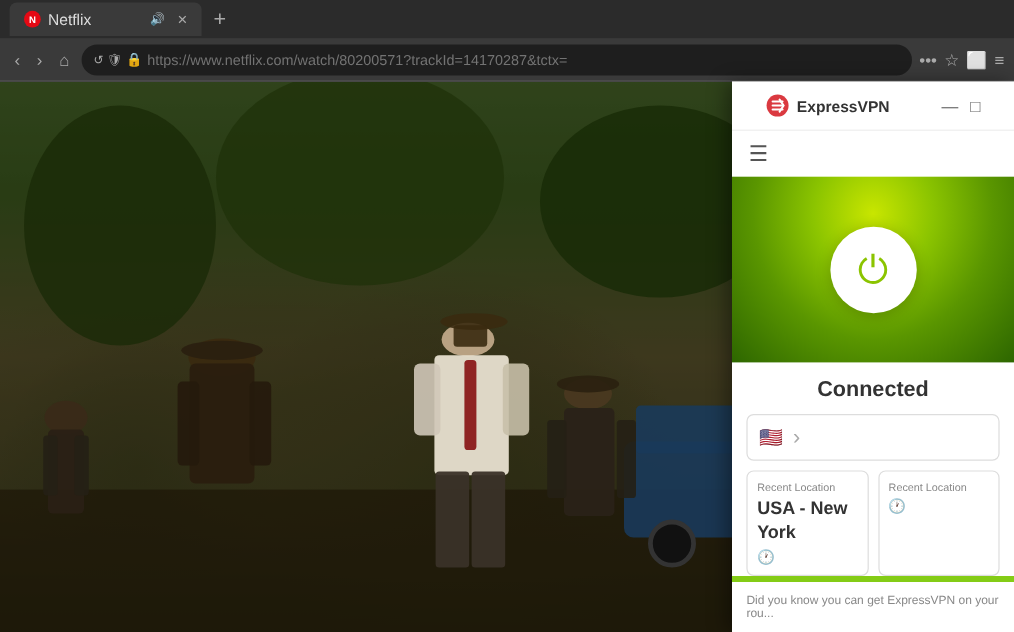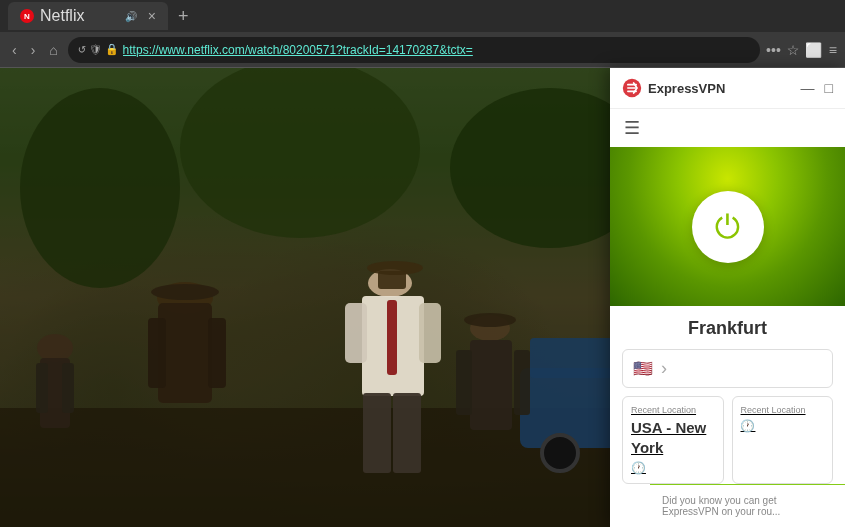--- a/index.html
+++ b/index.html
@@ -3,39 +3,39 @@
   <meta charset="utf-8">
   <style>
     * { margin: 0; padding: 0; box-sizing: border-box; }
     body { width: 845px; height: 527px; overflow: hidden; font-family: Arial, sans-serif; background: #1a1a1a; position: relative; }
 
     
     .browser-chrome { position: absolute; top: 0; left: 0; width: 845px; background: #3a3a3a; z-index: 10; }
     .tab-bar { display: flex; align-items: center; height: 32px; background: #2b2b2b; padding-left: 8px; gap: 4px; }
     .tab { display: flex; align-items: center; gap: 6px; background: #3a3a3a; border-radius: 6px 6px 0 0; padding: 0 12px; height: 28px; font-size: 12px; color: #ddd; min-width: 160px; }
     .tab-favicon { width: 14px; height: 14px; background: #e50914; border-radius: 50%; display: flex; align-items: center; justify-content: center; font-size: 8px; color: white; font-weight: bold; }
-    .tab-title { font-size: 16px; color: #ddd; flex: 1; }
+    .tab-title { font-size: 13px; color: #ddd; flex: 1; }
     .tab-audio { font-size: 10px; color: #aaa; }
     .tab-close { font-size: 14px; color: #aaa; cursor: pointer; margin-left: 4px; }
     .tab-new { font-size: 18px; color: #aaa; margin-left: 6px; cursor: pointer; }
 
     .nav-bar { display: flex; align-items: center; height: 36px; background: #3a3a3a; padding: 0 8px; gap: 6px; border-bottom: 1px solid #555; }
     .nav-btn { font-size: 14px; color: #aaa; cursor: pointer; padding: 2px 4px; }
     .address-bar-container { flex: 1; display: flex; align-items: center; background: #1e1e1e; border-radius: 16px; height: 26px; padding: 0 10px; gap: 4px; }
     .address-bar-icons { display: flex; gap: 3px; align-items: center; font-size: 10px; color: #aaa; }
-    .address-text { font-size: 12px; color: #5eead4; flex: 1; overflow: hidden; white-space: nowrap; text-overflow: ellipsis; text-decoration: underline; }
+    .address-text { font-size: 12px; color: #737373; flex: 1; overflow: hidden; white-space: nowrap; text-overflow: ellipsis; }
     .nav-right { display: flex; gap: 6px; align-items: center; font-size: 14px; color: #aaa; }
     .lock-icon { color: #4caf50; font-size: 11px; }
 
     
     .video-area { position: absolute; top: 68px; left: 0; width: 770px; height: 459px; background: #000; overflow: hidden; }
 
     
     .vpn-panel { position: absolute; top: 68px; right: 0; width: 235px; height: 459px; background: #fff; display: flex; flex-direction: column; box-shadow: -4px 0 15px rgba(0,0,0,0.4); z-index: 20; }
-    .vpn-header { background: #fff; padding: 10px 12px; display: flex; align-items: center; justify-content: space-between; border-bottom: 1px solid #eee; }
+    .vpn-header { background: #fff; padding: 10px 28px; display: flex; align-items: center; justify-content: space-between; border-bottom: 1px solid #eee; }
     .vpn-logo-area { display: flex; align-items: center; gap: 6px; }
     .vpn-logo-icon { width: 20px; height: 20px; }
     .vpn-logo-text { font-size: 13px; font-weight: bold; color: #333; }
     .vpn-header-btns { display: flex; gap: 10px; font-size: 14px; color: #666; }
     .vpn-menu-btn { font-size: 18px; color: #555; cursor: pointer; padding: 8px 14px; }
 
     .vpn-body { flex: 1; display: flex; flex-direction: column; align-items: center; overflow: hidden; }
 
     
     .vpn-circle-area { width: 100%; height: 195px; background: radial-gradient(ellipse at 50% 20%, #c8e600 0%, #8bc400 30%, #5a9600 60%, #2d6600 100%); display: flex; align-items: center; justify-content: center; position: relative; }
@@ -47,29 +47,29 @@
     
     .vpn-current-loc { width: 100%; padding: 0 12px 8px; }
     .vpn-loc-box { border: 1px solid #ddd; border-radius: 6px; padding: 8px 10px; display: flex; align-items: center; gap: 8px; cursor: pointer; }
     .vpn-loc-label { font-size: 10px; color: #888; }
     .vpn-loc-value { font-size: 13px; font-weight: 600; color: #333; }
     .vpn-flag { font-size: 16px; }
     .vpn-loc-info { flex: 1; }
     .vpn-chevron { font-size: 18px; color: #aaa; }
 
     
-    .vpn-recent-row { display: flex; width: 100%; padding: 0 12px; gap: 8px; text-decoration: underline; }
+    .vpn-recent-row { display: flex; width: 100%; padding: 0 12px; gap: 8px; }
     .vpn-recent-box { flex: 1; border: 1px solid #ddd; border-radius: 6px; padding: 8px; cursor: pointer; }
     .vpn-recent-label { font-size: 9px; color: #888; margin-bottom: 3px; }
     .vpn-recent-value { font-size: 15px; font-weight: 600; color: #333; line-height: 1.3; }
     .vpn-recent-footer { display: flex; align-items: center; justify-content: space-between; margin-top: 4px; }
     .vpn-clock { font-size: 12px; color: #bbb; }
 
     
-    .vpn-tip { padding: 10px 12px; font-size: 10px; color: #888; border-top: 1px solid #84cc16; margin-top: auto; margin-left: 40px; }
+    .vpn-tip { padding: 10px 12px; font-size: 10px; color: #888; border-top: 5px solid #84cc16; margin-top: auto; }
 
     
     .scene-bg { 
       position: absolute; inset: 0;
       background: 
         radial-gradient(ellipse 60% 40% at 30% 60%, rgba(80,60,30,0.8) 0%, transparent 70%),
         radial-gradient(ellipse 40% 60% at 50% 70%, rgba(60,45,20,0.9) 0%, transparent 60%),
         radial-gradient(ellipse 30% 50% at 15% 70%, rgba(50,40,20,0.7) 0%, transparent 50%),
         linear-gradient(180deg, #4a6a2a 0%, #3a5a1a 20%, #6a5030 50%, #2a2010 100%);
     }
@@ -188,21 +188,21 @@
   <div class="vpn-menu-btn">☰</div>
 
   <div class="vpn-body">
 
     <div class="vpn-circle-area">
       <div class="vpn-power-btn">
         <span class="vpn-power-icon">⏻</span>
       </div>
     </div>
 
-    <div class="vpn-connected-text">Frankfurt</div>
+    <div class="vpn-connected-text">Connected</div>
 
     <div class="vpn-current-loc">
       <div class="vpn-loc-box">
         <span class="vpn-flag">🇺🇸</span>
         <span class="vpn-chevron">›</span>
       </div>
     </div>
 
     <div class="vpn-recent-row">
       <div class="vpn-recent-box">

